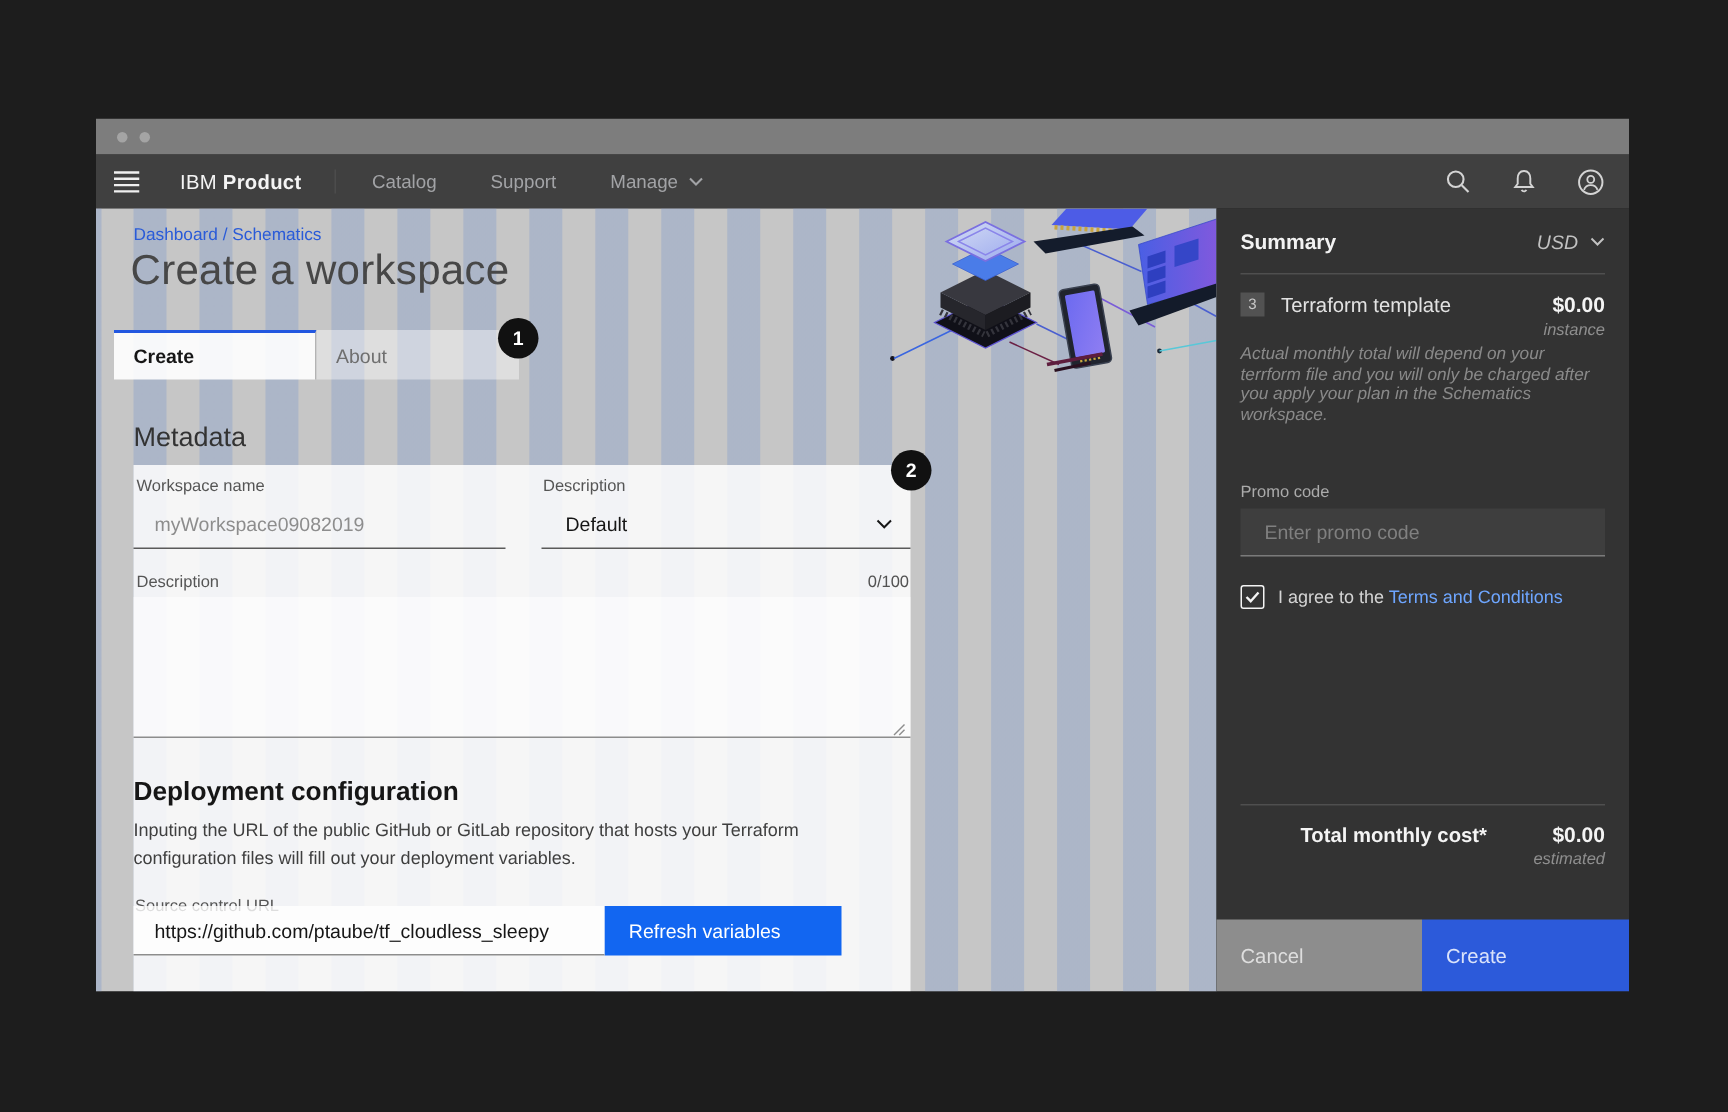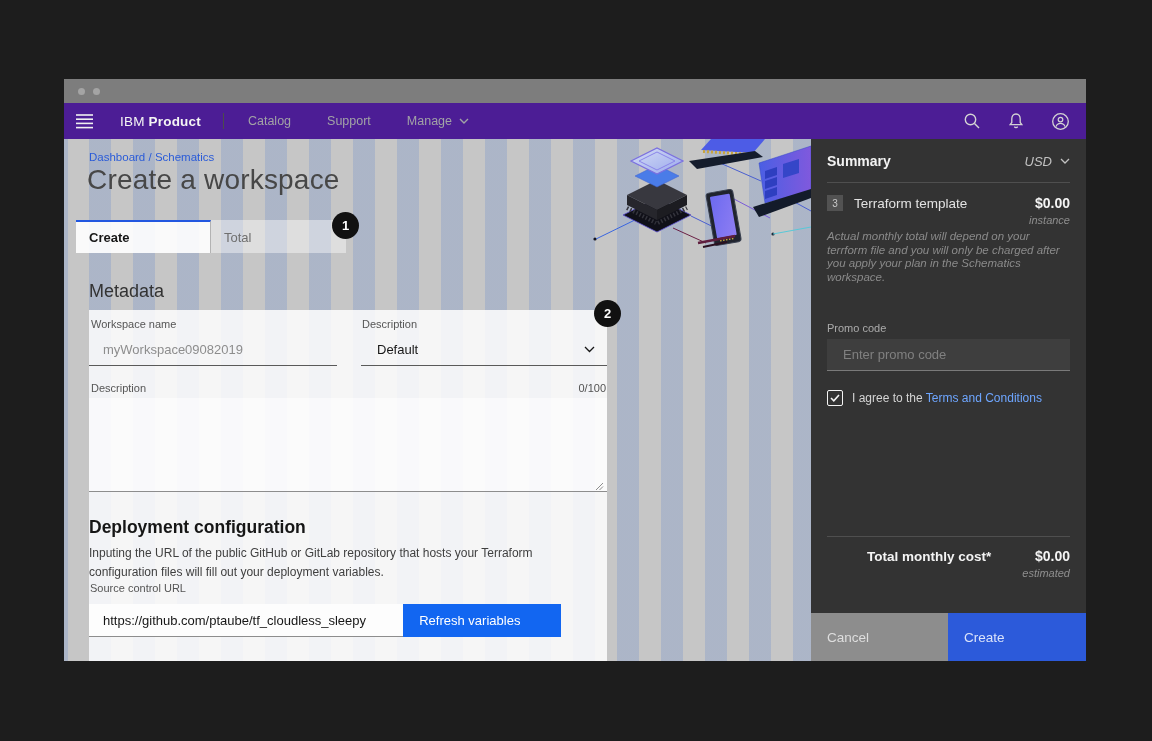--- a/index.html
+++ b/index.html
@@ -7,21 +7,21 @@
   body { font-family:"Liberation Sans","DejaVu Sans",sans-serif; background:#1d1d1d; overflow:hidden; }
 
   .stage { position:relative; width:1152px; height:741px; background:#1d1d1d; }
   .window { position:absolute; left:64px; top:79px; width:1022px; height:582px; overflow:hidden; }
 
   
   .chrome { height:24px; background:#7d7d7d; display:flex; align-items:center; padding-left:14px; gap:8px; }
   .chrome .dot { width:7px; height:7px; border-radius:50%; background:#a4a4a4; }
 
   
-  .appbar { height:36px; background:#4c1d95; display:flex; align-items:center; padding:0 14px 0 12px; }
+  .appbar { height:36px; background:#404040; display:flex; align-items:center; padding:0 14px 0 12px; }
   .hamburger { width:32px; height:28px; background:none; border:none; display:flex; align-items:center; justify-content:flex-start; cursor:pointer; }
   .brand { color:#f4f4f4; font-size:13.5px; margin-left:12px; letter-spacing:.2px; white-space:nowrap; cursor:pointer; }
   .brand b { font-weight:700; }
   .hdr-divider { width:1px; height:16px; background:#4c4c4c; margin:0 24px 0 22px; }
   .appnav { display:flex; gap:36px; align-items:center; }
   .appnav a { color:#a2a3a6; font-size:12.5px; text-decoration:none; cursor:pointer; display:flex; align-items:center; gap:7px; }
   .hdr-icons { margin-left:auto; display:flex; gap:20px; align-items:center; }
   .hdr-icons .icon-btn { background:none; border:none; width:24px; height:24px; display:flex; align-items:center; justify-content:center; cursor:pointer; }
 
   
@@ -59,21 +59,21 @@
   .lbl-sel { left:273px; top:8px; }
   .selectbox { position:absolute; left:272px; top:24px; width:246px; height:32px; border-bottom:1px solid #5a5a5a; display:flex; align-items:center; padding:0 12px 0 16px; cursor:pointer; }
   .selectbox .sel-val { font-size:13px; color:#161616; flex:1; }
   .lbl-desc { left:2px; top:72px; }
   .counter { position:absolute; right:1px; top:72px; font-size:11px; color:#525252; }
   .descarea { position:absolute; left:0; top:88px; width:518px; height:94px; background:rgba(255,255,255,0.5); border:none; border-bottom:1px solid #8d8d8d; resize:none; outline:none; font-family:inherit; font-size:13px; padding:8px 12px; color:#161616; }
   .resize-grip { position:absolute; right:3px; top:172px; pointer-events:none; }
 
   .deploy-heading { position:absolute; left:0; top:207px; font-size:17.5px; font-weight:600; color:#161616; }
   .deploy-desc { position:absolute; left:0; top:234px; width:462px; font-size:12px; color:#3f3f3f; line-height:1.58; }
-  .lbl-src { left:1px; top:272px;text-align:center; }
+  .lbl-src { left:1px; top:288px;text-align:center; }
   .url-row { position:absolute; left:0; top:294px; width:472px; height:33px; display:flex; }
   .url-input { position:relative; width:345px; height:33px; background:rgba(255,255,255,0.8); border:none; border-bottom:1px solid #8d8d8d; font-size:13px; font-weight:500; color:#161616; padding:0 14px; font-family:inherit; outline:none; }
   .refresh-btn { width:173px; height:33px; background:#1266f1; border:none; color:#fff; font-size:13px; text-align:left; padding-left:16px; cursor:pointer; font-family:inherit; }
 
   
   .summary { position:relative; width:275px; height:522px; background:#333; flex-shrink:0; }
   .sum-head { position:absolute; top:0; left:0; right:0; height:44px; display:flex; align-items:center; padding:0 16px; }
   .sum-title { font-weight:700; font-size:14px; color:#f2f2f2; flex:1; }
   .currency { font-size:13px; color:#c2c2c2; display:flex; align-items:center; gap:8px; cursor:pointer;font-style:italic; }
   .sdivider { position:absolute; left:16px; right:16px; height:0; border-top:1px solid #4f4f4f; }
@@ -227,21 +227,21 @@
           <span>/</span>
           <a>Schematics</a>
         </div>
         <h1 class="page-title">Create a workspace</h1>
 
         <div class="tabs">
           <div class="tab active">
               <span>Create</span>
             </div>
           <div class="tab inactive">
-              <span>Total</span>
+              <span>About</span>
             </div>
         </div>
 
         <div class="badge badge-1">1</div>
         <div class="badge badge-2">2</div>
 
         <h2 class="metadata-heading">Metadata</h2>
 
         <div class="form-panel">
           <span class="f-label lbl-ws">Workspace name</span>

